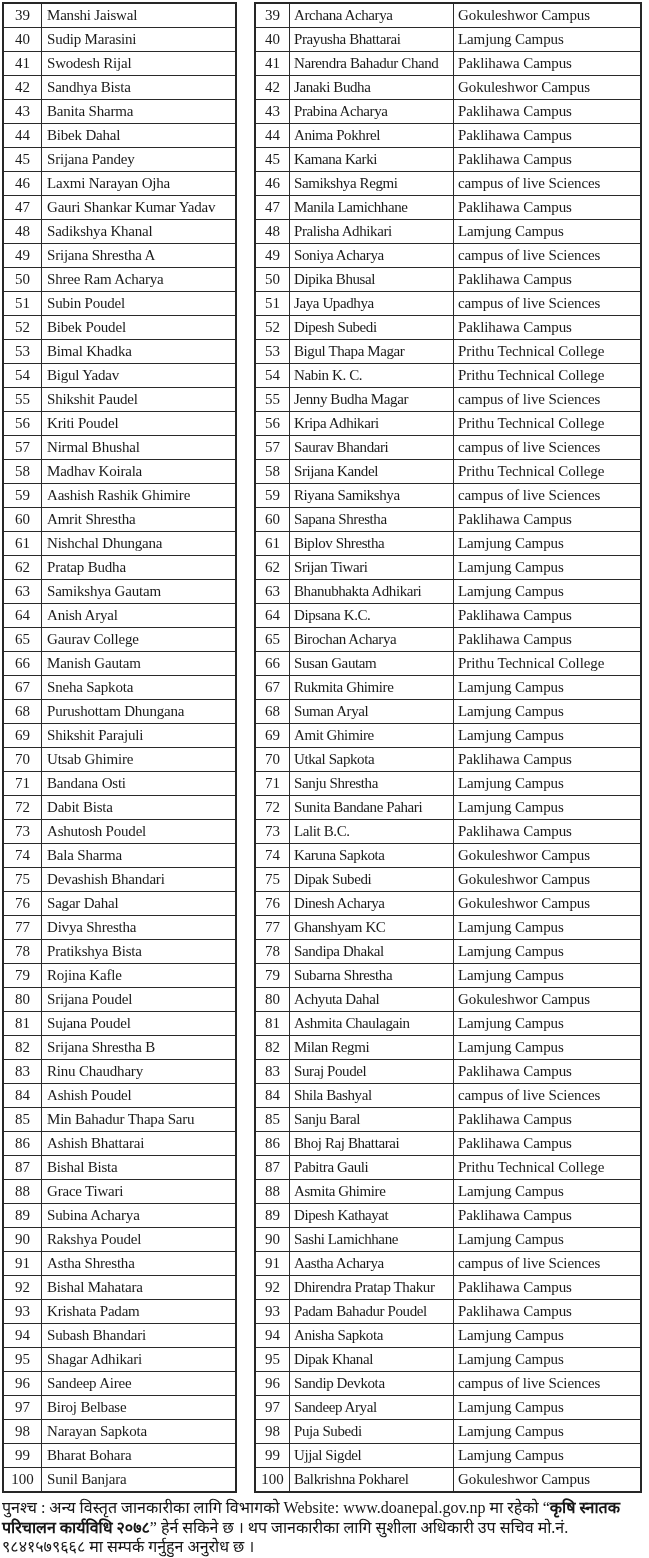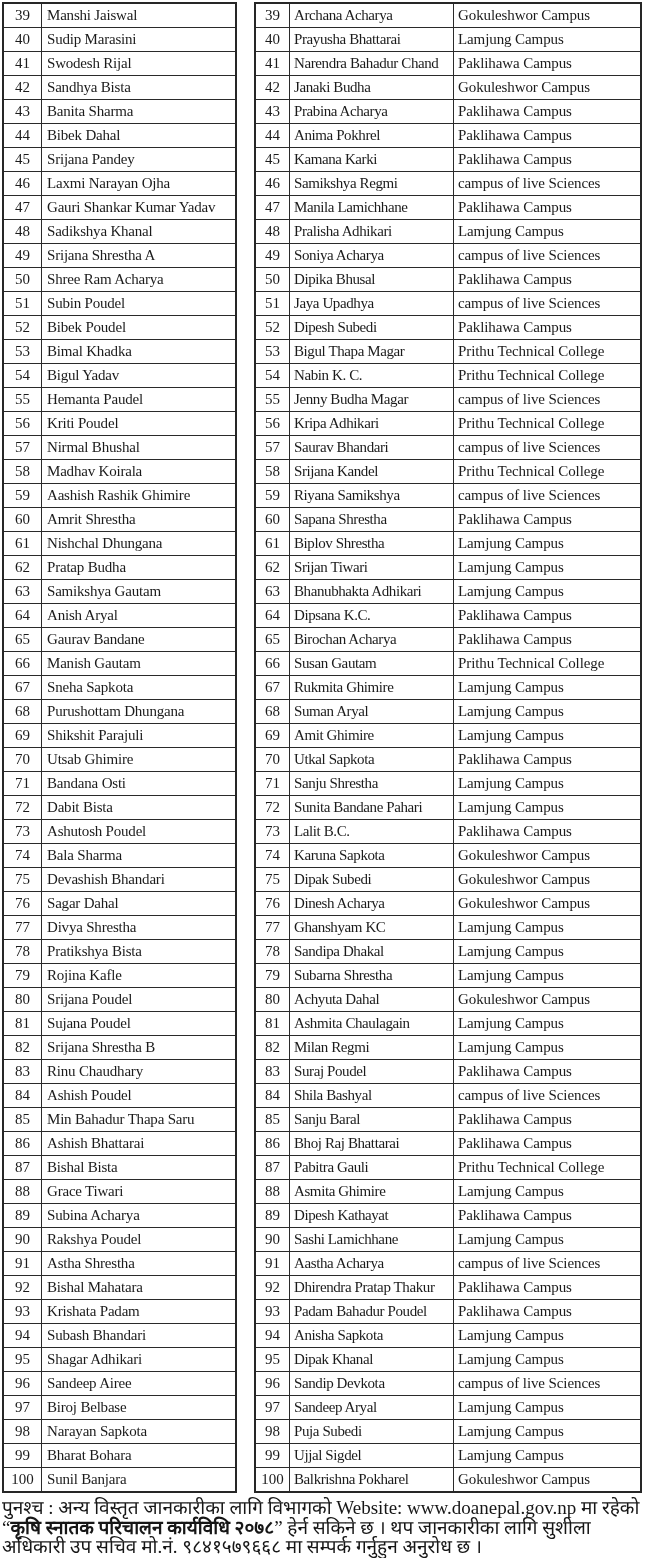--- a/index.html
+++ b/index.html
@@ -30,21 +30,21 @@
   }
   .left-table { width:235px; margin-right:17px; }
   .right-table { width:388px; }
   .left-table .col-no { width:37px; text-align:center; }
   .left-table .col-name { padding-left:5px; letter-spacing:-0.2px; }
   .right-table .col-no { width:33px; text-align:center; }
   .right-table .col-name { width:159px; padding-left:4px; letter-spacing:-0.4px; }
   .right-table .col-campus { padding-left:4px; letter-spacing:-0.1px; }
   .footer-note {
     padding:5px 3px 0 2px;
-    font-size:19px;
+    font-size:16px;
     line-height:19.5px;
     text-align:left;
     color:#161616;
   }
   .footer-note .bold-seg { font-weight:bold; }
 </style>
 </head>
 <body>
 
 <div class="page">
@@ -112,21 +112,21 @@
           <tr>
             <td class="col-no">53</td>
             <td class="col-name">Bimal Khadka</td>
           </tr>
           <tr>
             <td class="col-no">54</td>
             <td class="col-name">Bigul Yadav</td>
           </tr>
           <tr>
             <td class="col-no">55</td>
-            <td class="col-name">Hemanta  Paudel</td>
+            <td class="col-name">Shikshit  Paudel</td>
           </tr>
           <tr>
             <td class="col-no">56</td>
             <td class="col-name">Kriti Poudel</td>
           </tr>
           <tr>
             <td class="col-no">57</td>
             <td class="col-name">Nirmal Bhushal</td>
           </tr>
           <tr>
@@ -152,21 +152,21 @@
           <tr>
             <td class="col-no">63</td>
             <td class="col-name">Samikshya Gautam</td>
           </tr>
           <tr>
             <td class="col-no">64</td>
             <td class="col-name">Anish Aryal</td>
           </tr>
           <tr>
             <td class="col-no">65</td>
-            <td class="col-name">Gaurav Bandane</td>
+            <td class="col-name">Gaurav College</td>
           </tr>
           <tr>
             <td class="col-no">66</td>
             <td class="col-name">Manish Gautam</td>
           </tr>
           <tr>
             <td class="col-no">67</td>
             <td class="col-name">Sneha  Sapkota</td>
           </tr>
           <tr>

